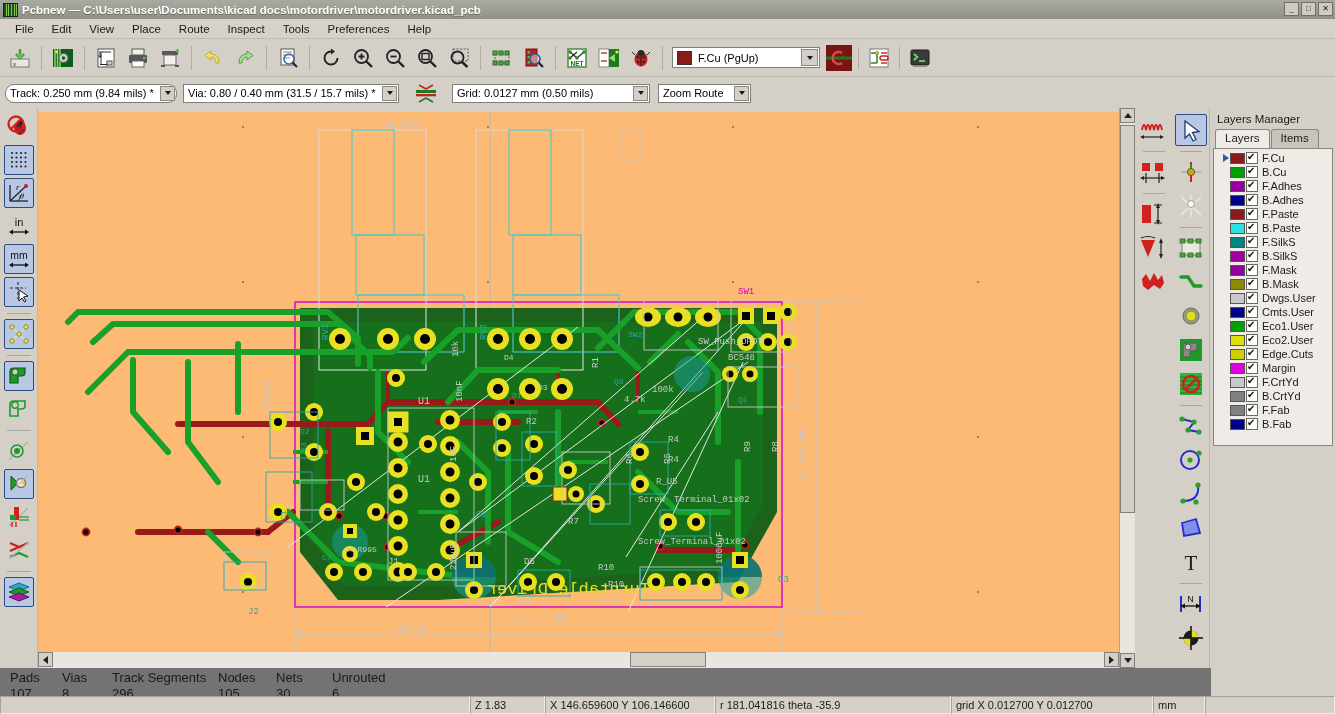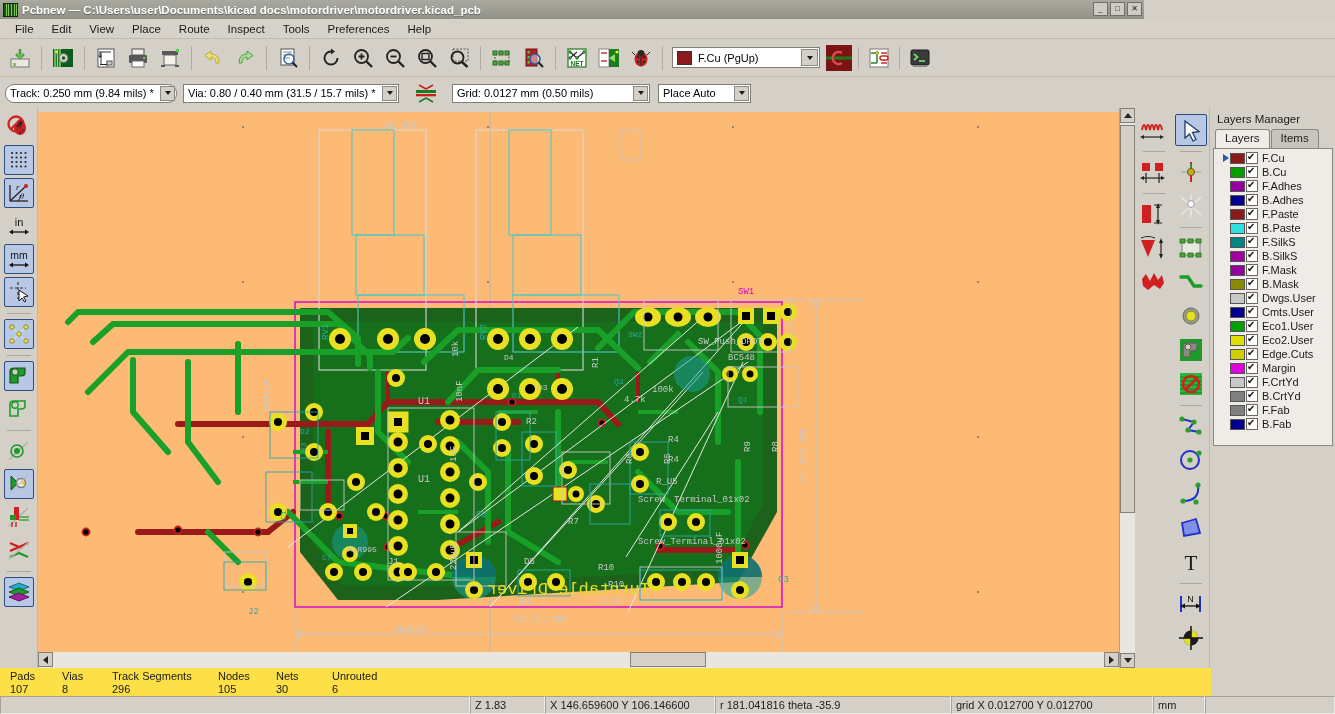--- a/index.html
+++ b/index.html
@@ -7,21 +7,21 @@
     margin: 0; padding: 0;
     width: 1335px; height: 714px;
     overflow: hidden;
     font-family: "Liberation Sans", sans-serif;
     background: #d4d0c8;
   }
   #app { position: relative; width: 1335px; height: 714px; background: #d4d0c8; }
 
   
   .titlebar {
-    position: absolute; left: 0; top: 0; width: 1144px; height: 19px;
+    position: absolute; left: 0; top: 0; width: 1335px; height: 19px;
     background: linear-gradient(to bottom, #a9a9a0 0%, #9e9e95 50%, #918f86 100%);
     display: flex; align-items: center;
   }
   .titlebar-icon {
     width: 15px; height: 14px; margin-left: 3px; margin-right: 4px;
     background: #1f4d1f; border: 1px solid #0a2a0a; position: relative; overflow: hidden;
   }
   .titlebar-icon i {
     position: absolute; background: #7ec850; width: 1px; height: 100%; top: 0;
   }
@@ -160,21 +160,21 @@
     width: 12px; height: 12px; background: #fff; border: 1px solid #6a6a62;
     margin-right: 4px; position: relative;
   }
   .lr-check:after {
     content: '\2714'; position: absolute; left: 0px; top: -2px; font-size: 10px; color: #111;
   }
 
   
   .status-counts {
     position: absolute; left: 0; top: 668px; width: 1211px; height: 28px;
-    background: #fde047; font-size: 11px; color: #1a1a1a;
+    background: #737373; font-size: 13px; color: #1a1a1a;
   }
   .sc-col { position: absolute; top: 2px; }
   .sc-lbl { display: block; }
   .sc-val { display: block; margin-top: 1px; }
   .status-bar {
     position: absolute; left: 0; top: 696px; width: 1335px; height: 18px;
     background: #d4d0c8; display: flex; align-items: stretch;
   }
   .sbf {
     border: 1px solid; border-color: #a6a29a #efece7 #efece7 #a6a29a;
@@ -482,21 +482,21 @@
             <line x1="5" y1="21" x2="12" y2="17"></line>
             <line x1="19" y1="21" x2="12" y2="17"></line>
           </g>
       </svg>
     </div>
     <div class="combo" style="width:198px; margin-left:12px;">
       <span>Grid: 0.0127 mm (0.50 mils)</span>
       <span class="arrow"></span>
     </div>
     <div class="combo" style="width:93px; margin-left:8px;">
-      <span>Place Auto</span>
+      <span>Zoom Route</span>
       <span class="arrow"></span>
     </div>
   </div>
 
   <div class="toolbar-left">
     <div class="lt-btn">
       <svg width="24" height="24" viewBox="0 0 24 24">
         <ellipse cx="13" cy="13" rx="6" ry="7" fill="#c42020"></ellipse>
         <ellipse cx="13" cy="7.5" rx="3" ry="2.7" fill="#2a2a2a"></ellipse>
         <line x1="13" y1="6.5" x2="13" y2="19" stroke="#2a2a2a" stroke-width="1.2"></line>

